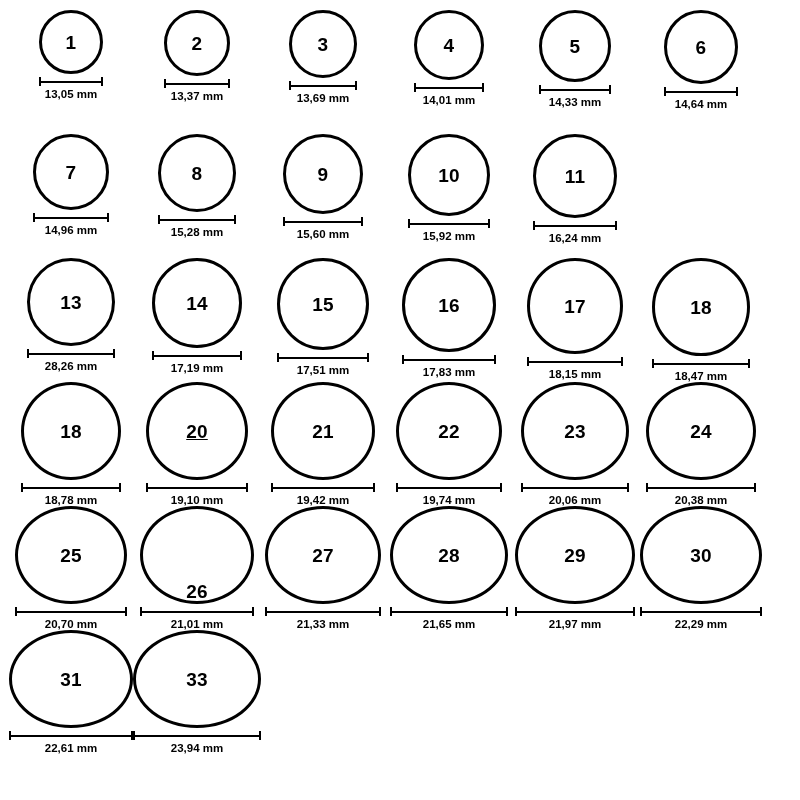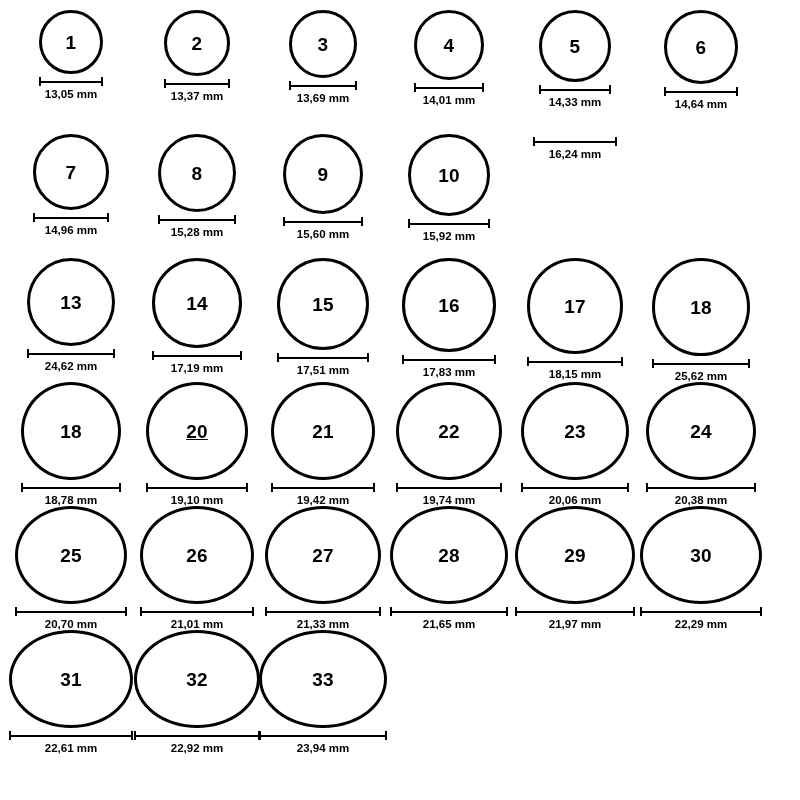--- a/index.html
+++ b/index.html
@@ -221,20 +221,23 @@
         <div class="measure">
           <div class="caliper" style="width: 82px;">
             <div class="bar"></div>
             <div class="tick-left"></div>
             <div class="tick-right"></div>
           </div>
           <div class="size-label">15,92 mm</div>
         </div>
       </div>
       <div class="cell">
+        <div class="ring" style="width: 84px; height: 84px;">
+          <span class="ring-number">11</span>
+        </div>
         <div class="measure">
           <div class="caliper" style="width: 84px;">
             <div class="bar"></div>
             <div class="tick-left"></div>
             <div class="tick-right"></div>
           </div>
           <div class="size-label">16,24 mm</div>
         </div>
       </div>
     </div>
@@ -242,21 +245,21 @@
       <div class="cell">
         <div class="ring" style="width: 88px; height: 88px;">
           <span class="ring-number">13</span>
         </div>
         <div class="measure">
           <div class="caliper" style="width: 88px;">
             <div class="bar"></div>
             <div class="tick-left"></div>
             <div class="tick-right"></div>
           </div>
-          <div class="size-label">24,62 mm</div>
+          <div class="size-label">28,26 mm</div>
         </div>
       </div>
       <div class="cell">
         <div class="ring" style="width: 90px; height: 90px;">
           <span class="ring-number">14</span>
         </div>
         <div class="measure">
           <div class="caliper" style="width: 90px;">
             <div class="bar"></div>
             <div class="tick-left"></div>
@@ -307,21 +310,21 @@
       <div class="cell">
         <div class="ring" style="width: 98px; height: 98px;">
           <span class="ring-number">18</span>
         </div>
         <div class="measure">
           <div class="caliper" style="width: 98px;">
             <div class="bar"></div>
             <div class="tick-left"></div>
             <div class="tick-right"></div>
           </div>
-          <div class="size-label">25,62 mm</div>
+          <div class="size-label">18,47 mm</div>
         </div>
       </div>
     </div>
     <div class="row">
       <div class="cell">
         <div class="ring" style="width: 100px; height: 100px;">
           <span class="ring-number">18</span>
         </div>
         <div class="measure">
           <div class="caliper" style="width: 100px;">
@@ -406,21 +409,21 @@
         <div class="measure">
           <div class="caliper" style="width: 112px;">
             <div class="bar"></div>
             <div class="tick-left"></div>
             <div class="tick-right"></div>
           </div>
           <div class="size-label">20,70 mm</div>
         </div>
       </div>
       <div class="cell">
-        <div class="ring" style="width: 114px; height: 114px;">
+        <div class="ring" style="width: 114px; height: 114px; align-items: flex-end;">
           <span class="ring-number">26</span>
         </div>
         <div class="measure">
           <div class="caliper" style="width: 114px;">
             <div class="bar"></div>
             <div class="tick-left"></div>
             <div class="tick-right"></div>
           </div>
           <div class="size-label">21,01 mm</div>
         </div>
@@ -483,33 +486,20 @@
         <div class="ring" style="width: 124px; height: 124px;">
           <span class="ring-number">31</span>
         </div>
         <div class="measure">
           <div class="caliper" style="width: 124px;">
             <div class="bar"></div>
             <div class="tick-left"></div>
             <div class="tick-right"></div>
           </div>
           <div class="size-label">22,61 mm</div>
-        </div>
-      </div>
-      <div class="cell">
-        <div class="ring" style="width: 126px; height: 126px;">
-          <span class="ring-number">32</span>
-        </div>
-        <div class="measure">
-          <div class="caliper" style="width: 126px;">
-            <div class="bar"></div>
-            <div class="tick-left"></div>
-            <div class="tick-right"></div>
-          </div>
-          <div class="size-label">22,92 mm</div>
         </div>
       </div>
       <div class="cell">
         <div class="ring" style="width: 128px; height: 128px;">
           <span class="ring-number">33</span>
         </div>
         <div class="measure">
           <div class="caliper" style="width: 128px;">
             <div class="bar"></div>
             <div class="tick-left"></div>

